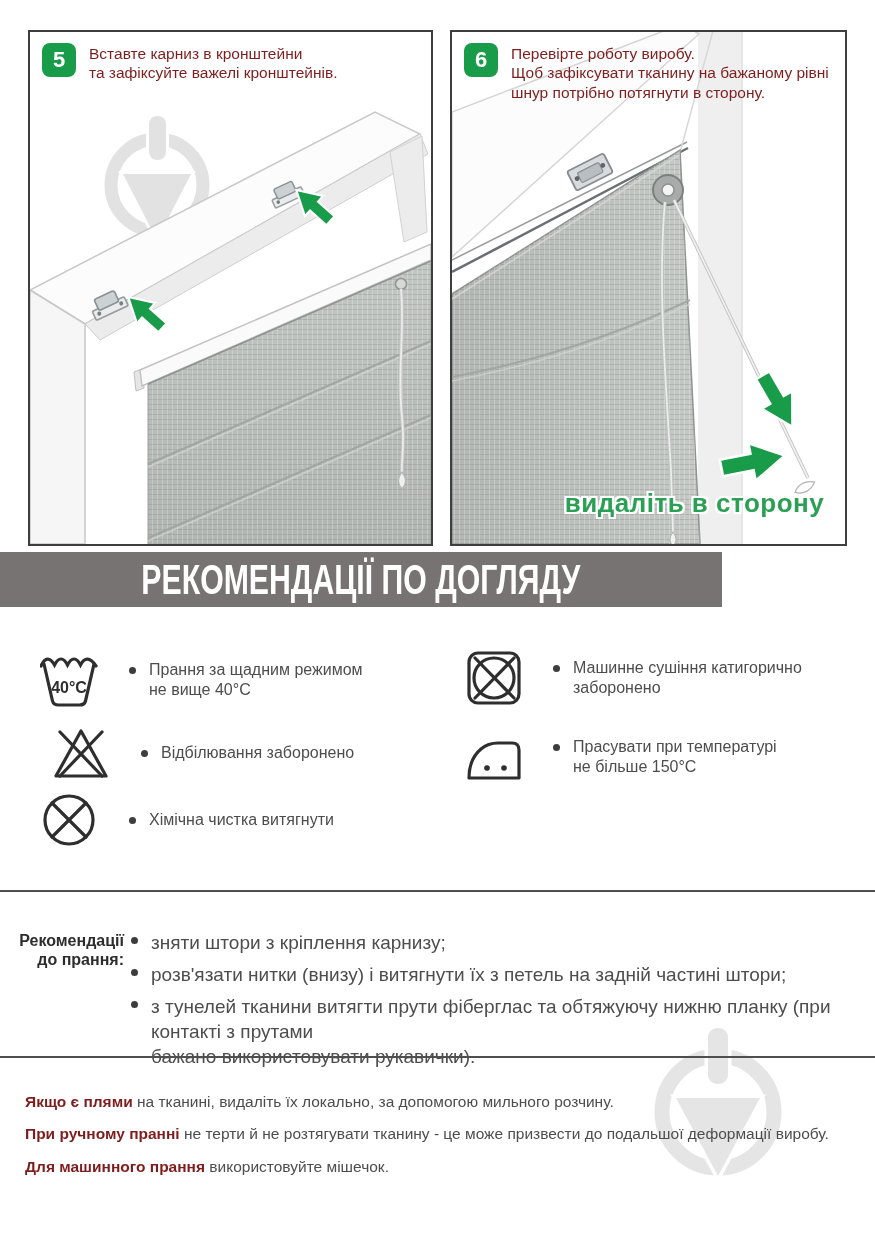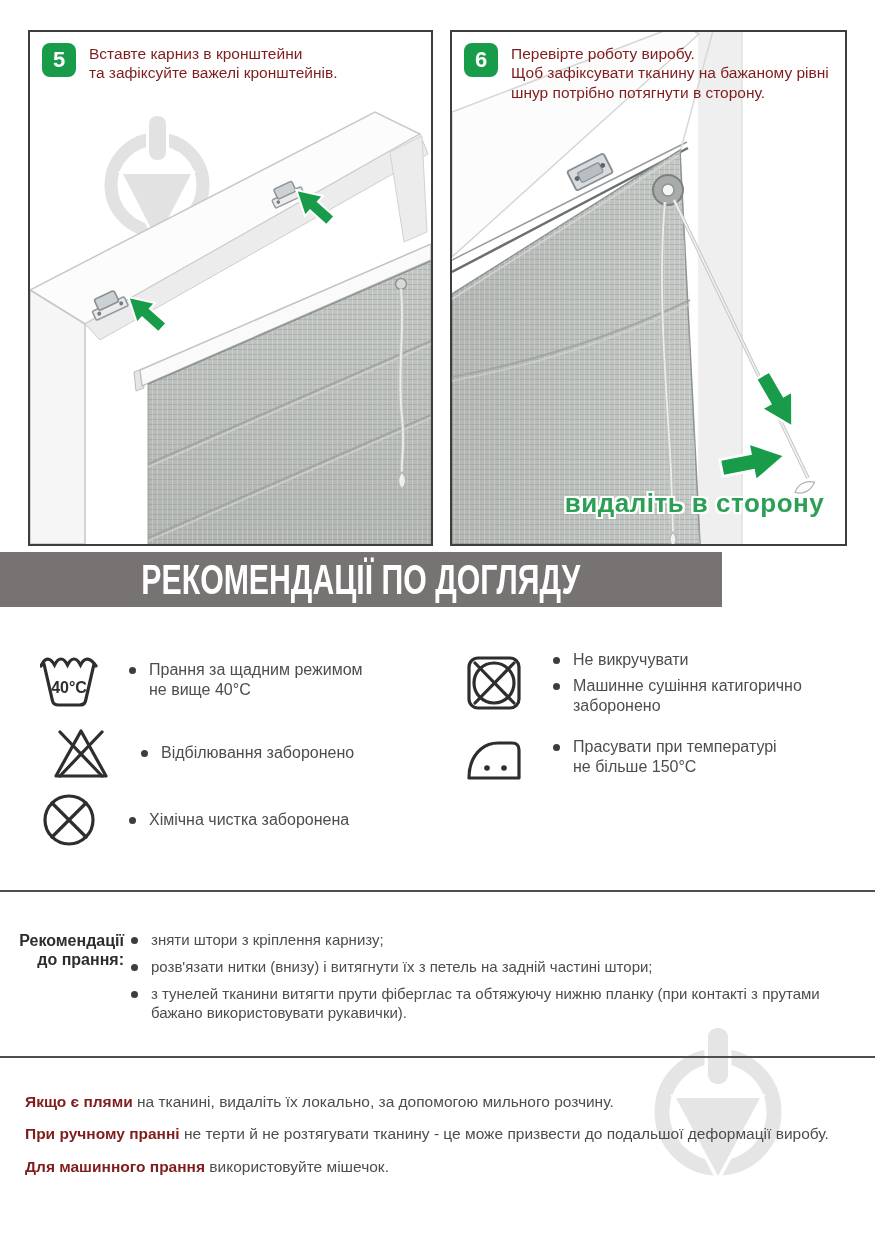--- a/index.html
+++ b/index.html
@@ -34,21 +34,21 @@
   .dot{flex:0 0 auto;width:7px;height:7px;border-radius:50%;background:#3d3d3d;margin:7px 13px 0 0;}
   .btext{font-size:16px;line-height:1.24;color:#4d4d4d;}
 
   
   .divider{position:absolute;left:0;width:875px;height:2px;background:#4f4f4f;z-index:2;}
 
   
   .wash-label{position:absolute;left:18px;top:931px;width:106px;text-align:right;z-index:2;
         font-size:16px;font-weight:bold;line-height:1.2;color:#2d2d2d;}
   .wash-list{position:absolute;left:131px;top:930px;width:722px;display:flex;flex-direction:column;gap:7px;z-index:2;}
-  .wash-list .btext{font-size:15px;line-height:1.32;}
+  .wash-list .btext{font-size:19px;line-height:1.32;}
 
   
   .notes{position:absolute;left:25px;top:1092px;width:830px;z-index:2;}
   .note{margin-bottom:13px;font-size:15.5px;line-height:1.25;color:#4d4d4d;}
   .note b{color:#7f1d1d;}
 
   .watermark{position:absolute;left:636px;top:1020px;z-index:1;}
 </style>
 </head>
 <body>
@@ -225,37 +225,33 @@
 
   <div class="care-row" style="left:40px;top:793px;width:400px">
     <svg class="cicon" width="58" height="54" viewBox="0 0 58 54">
       <circle cx="29" cy="27" r="24" fill="none" stroke="#2e2e2e" stroke-width="3.2"></circle>
       <line x1="12" y1="10" x2="46" y2="44" stroke="#2e2e2e" stroke-width="3.2" stroke-linecap="round"></line>
       <line x1="46" y1="10" x2="12" y2="44" stroke="#2e2e2e" stroke-width="3.2" stroke-linecap="round"></line>
     </svg>
     <div class="blist">
       <div class="bullet-line">
         <span class="dot"></span>
-        <div class="btext ml">Хімічна чистка заборонена</div>
+        <div class="btext ml">Хімічна чистка витягнути</div>
       </div>
     </div>
   </div>
 
   <div class="care-row" style="left:466px;top:650px;width:390px">
     <svg class="cicon" width="56" height="56" viewBox="0 0 56 56">
       <rect x="3" y="3" width="50" height="50" rx="9" fill="none" stroke="#2e2e2e" stroke-width="3.2"></rect>
       <circle cx="28" cy="28" r="20" fill="none" stroke="#2e2e2e" stroke-width="3.2"></circle>
       <line x1="9" y1="8" x2="48" y2="48" stroke="#2e2e2e" stroke-width="3.2" stroke-linecap="round"></line>
       <line x1="48" y1="8" x2="9" y2="48" stroke="#2e2e2e" stroke-width="3.2" stroke-linecap="round"></line>
     </svg>
     <div class="blist">
-      <div class="bullet-line">
-        <span class="dot"></span>
-        <div class="btext ml">Не викручувати</div>
-      </div>
       <div class="bullet-line">
         <span class="dot"></span>
         <div class="btext ml">Машинне сушіння катигорично
 заборонено</div>
       </div>
     </div>
   </div>
 
   <div class="care-row" style="left:466px;top:733px;width:390px">
     <svg class="cicon" width="56" height="48" viewBox="0 0 56 48">

